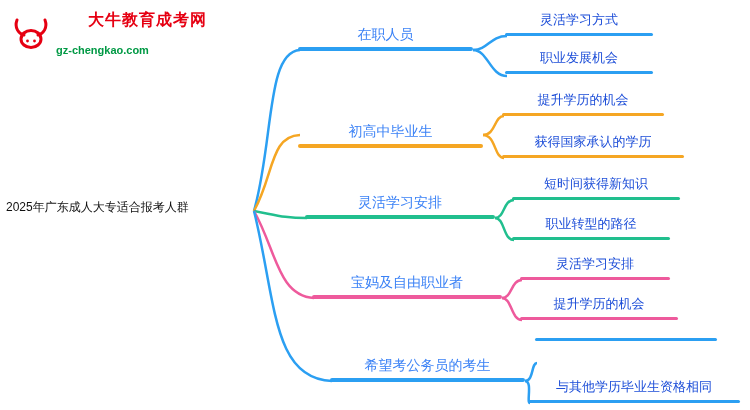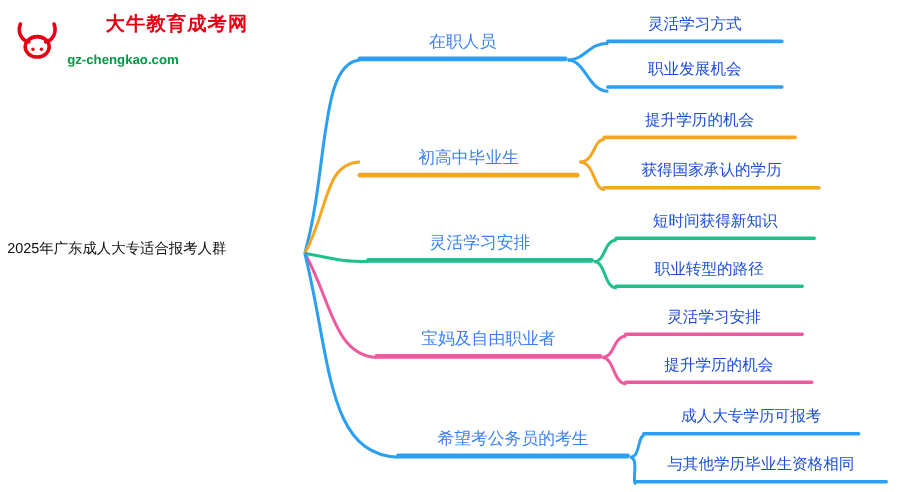--- a/index.html
+++ b/index.html
@@ -131,21 +131,20 @@
   </div>
   <div class="node leaf" style="left:520px; top:253px; width:150px;">
     <div class="node-label">灵活学习安排</div>
     <div class="underline" style="background: rgb(238, 90, 156);"></div>
   </div>
   <div class="node leaf" style="left:520px; top:293px; width:158px;">
     <div class="node-label">提升学历的机会</div>
     <div class="underline" style="background: rgb(238, 90, 156);"></div>
   </div>
   <div class="node leaf" style="left:535px; top:336px; width:182px;">
-    <div class="node-label">成人大专学历可报考</div>
     <div class="underline" style="background: rgb(43, 159, 242);"></div>
   </div>
   <div class="node leaf" style="left:528px; top:376px; width:212px;">
     <div class="node-label">与其他学历毕业生资格相同</div>
     <div class="underline" style="background: rgb(43, 159, 242);"></div>
   </div>
 
 </div>
 
 </body></html>

